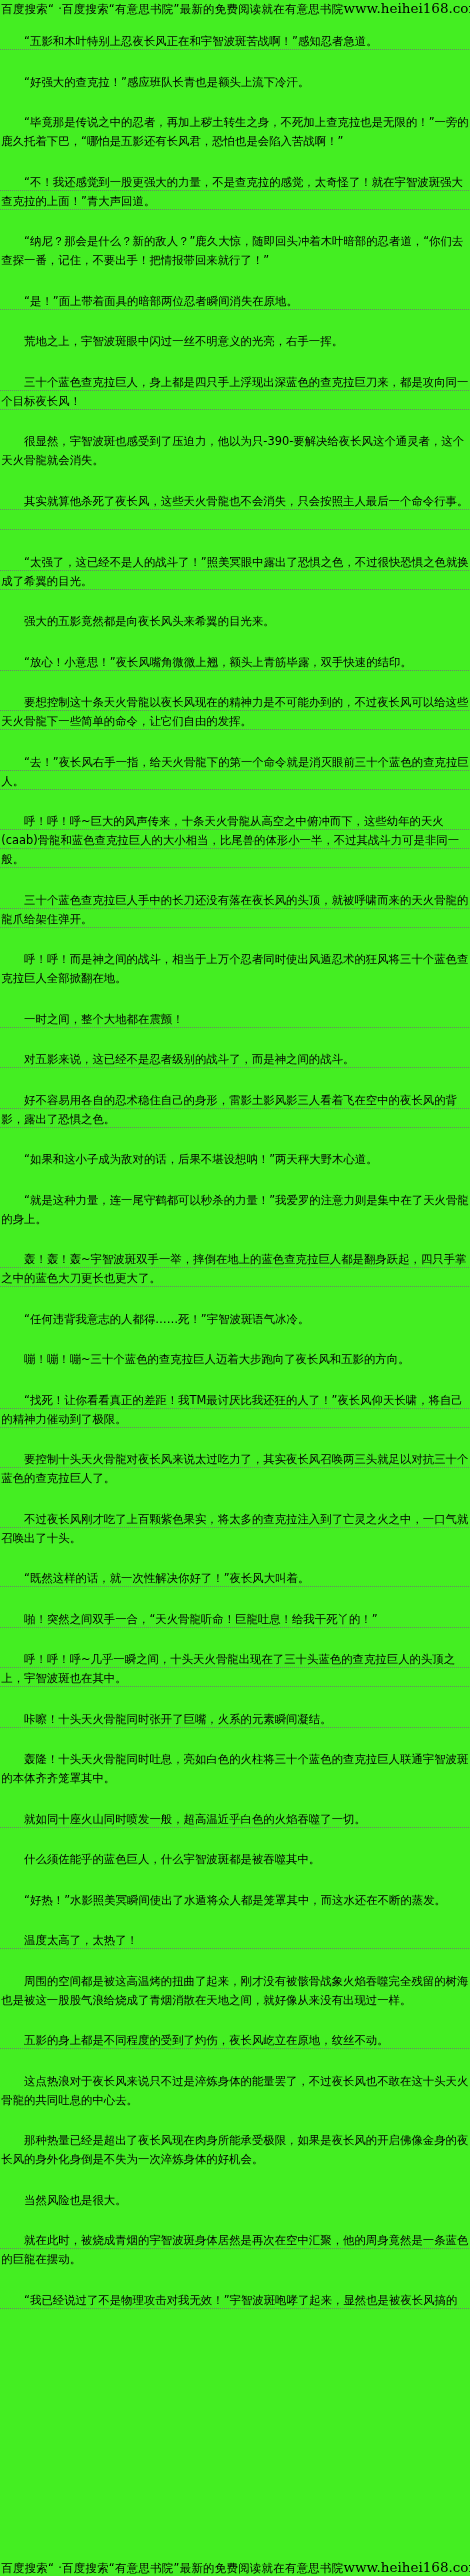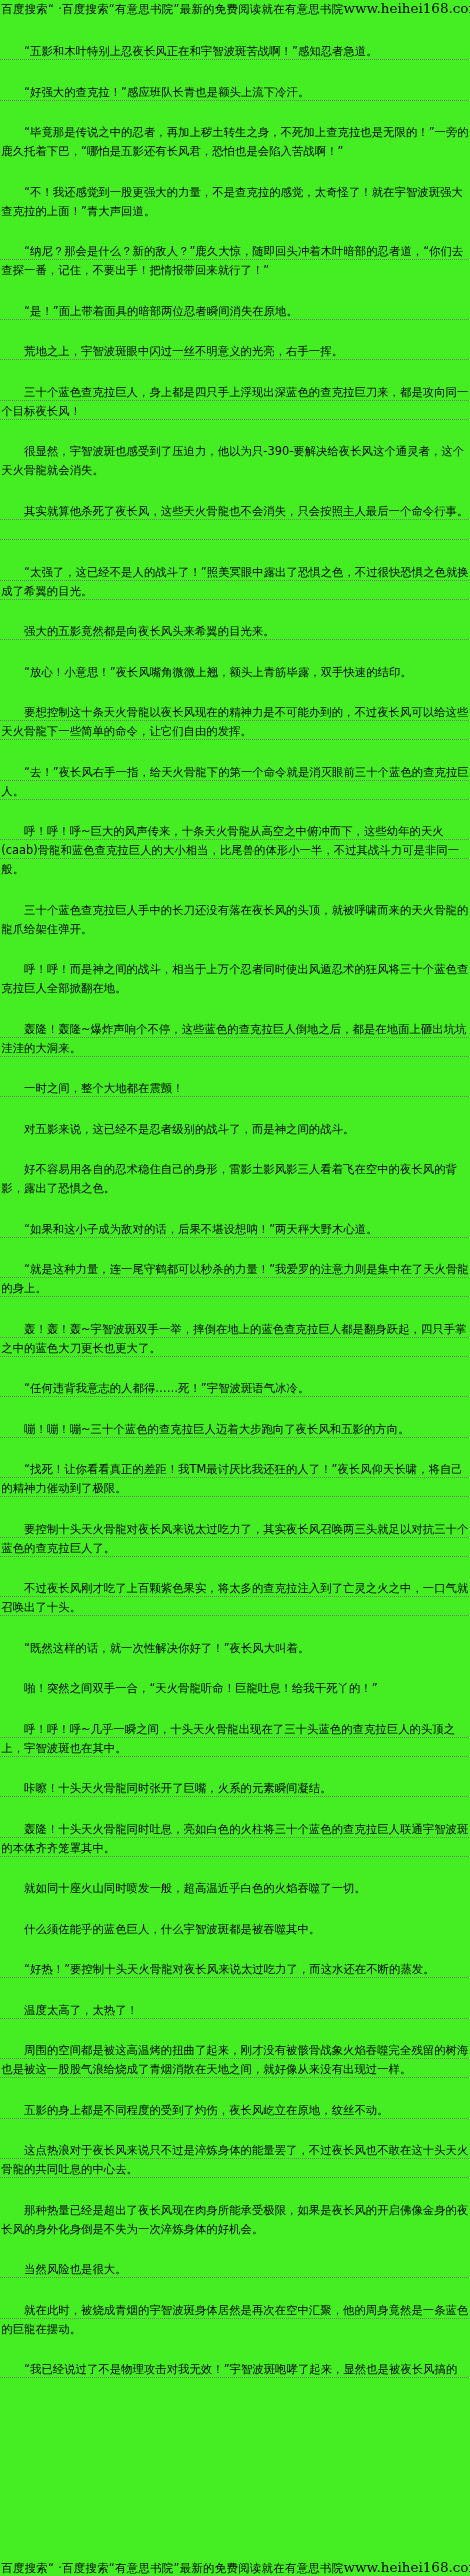--- a/index.html
+++ b/index.html
@@ -22,21 +22,21 @@
   }
   .promo-header { top: 1.3px; }
   .promo-footer { bottom: 1.3px; }
   .promo .url {
     font-family: "DejaVu Serif", "Liberation Serif", serif;
     font-size: 13.5px;
     letter-spacing: 0;
   }
   #content {
     position: absolute;
-    top: 42px;
+    top: 32px;
     left: 0;
     right: 0;
   }
   .para {
     font-size: 11.4px;
     line-height: 19px;
     text-indent: 2em;
     margin: 0 0 21.5px 0;
     padding: 0 1.3px;
     
@@ -68,40 +68,39 @@
       <div class="para">其实就算他杀死了夜长风，这些天火骨龍也不会消失，只会按照主人最后一个命令行事。</div>
       <div class="para blank"></div>
       <div class="para">“太强了，这已经不是人的战斗了！”照美冥眼中露出了恐惧之色，不过很快恐惧之色就换成了希翼的目光。</div>
       <div class="para">强大的五影竟然都是向夜长风头来希翼的目光来。</div>
       <div class="para">“放心！小意思！”夜长风嘴角微微上翘，额头上青筋毕露，双手快速的结印。</div>
       <div class="para">要想控制这十条天火骨龍以夜长风现在的精神力是不可能办到的，不过夜长风可以给这些天火骨龍下一些简单的命令，让它们自由的发挥。</div>
       <div class="para">“去！”夜长风右手一指，给天火骨龍下的第一个命令就是消灭眼前三十个蓝色的查克拉巨人。</div>
       <div class="para">呼！呼！呼~巨大的风声传来，十条天火骨龍从高空之中俯冲而下，这些幼年的天火(caab)骨龍和蓝色查克拉巨人的大小相当，比尾兽的体形小一半，不过其战斗力可是非同一般。</div>
       <div class="para">三十个蓝色查克拉巨人手中的长刀还没有落在夜长风的头顶，就被呼啸而来的天火骨龍的龍爪给架住弹开。</div>
       <div class="para">呼！呼！而是神之间的战斗，相当于上万个忍者同时使出风遁忍术的狂风将三十个蓝色查克拉巨人全部掀翻在地。</div>
-      <div class="para">轰隆！轰隆~爆炸声响个不停，这些蓝色的查克拉巨人倒地之后，都是在地面上砸出坑坑洼洼的大洞来。</div>
       <div class="para">一时之间，整个大地都在震颤！</div>
       <div class="para">对五影来说，这已经不是忍者级别的战斗了，而是神之间的战斗。</div>
       <div class="para">好不容易用各自的忍术稳住自己的身形，雷影土影风影三人看着飞在空中的夜长风的背影，露出了恐惧之色。</div>
       <div class="para">“如果和这小子成为敌对的话，后果不堪设想呐！”两天秤大野木心道。</div>
       <div class="para">“就是这种力量，连一尾守鹤都可以秒杀的力量！”我爱罗的注意力则是集中在了天火骨龍的身上。</div>
       <div class="para">轰！轰！轰~宇智波斑双手一举，摔倒在地上的蓝色查克拉巨人都是翻身跃起，四只手掌之中的蓝色大刀更长也更大了。</div>
       <div class="para">“任何违背我意志的人都得……死！”宇智波斑语气冰冷。</div>
       <div class="para">嘣！嘣！嘣~三十个蓝色的查克拉巨人迈着大步跑向了夜长风和五影的方向。</div>
       <div class="para">“找死！让你看看真正的差距！我TM最讨厌比我还狂的人了！”夜长风仰天长啸，将自己的精神力催动到了极限。</div>
       <div class="para">要控制十头天火骨龍对夜长风来说太过吃力了，其实夜长风召唤两三头就足以对抗三十个蓝色的查克拉巨人了。</div>
       <div class="para">不过夜长风刚才吃了上百颗紫色果实，将太多的查克拉注入到了亡灵之火之中，一口气就召唤出了十头。</div>
       <div class="para">“既然这样的话，就一次性解决你好了！”夜长风大叫着。</div>
       <div class="para">啪！突然之间双手一合，“天火骨龍听命！巨龍吐息！给我干死丫的！”</div>
       <div class="para">呼！呼！呼~几乎一瞬之间，十头天火骨龍出现在了三十头蓝色的查克拉巨人的头顶之上，宇智波斑也在其中。</div>
       <div class="para">咔嚓！十头天火骨龍同时张开了巨嘴，火系的元素瞬间凝结。</div>
       <div class="para">轰隆！十头天火骨龍同时吐息，亮如白色的火柱将三十个蓝色的查克拉巨人联通宇智波斑的本体齐齐笼罩其中。</div>
       <div class="para">就如同十座火山同时喷发一般，超高温近乎白色的火焰吞噬了一切。</div>
       <div class="para">什么须佐能乎的蓝色巨人，什么宇智波斑都是被吞噬其中。</div>
-      <div class="para">“好热！”要控制十头天火骨龍对夜长风来说太过吃力了，而这水还在不断的蒸发。</div>
+      <div class="para">“好热！”水影照美冥瞬间使出了水遁将众人都是笼罩其中，而这水还在不断的蒸发。</div>
       <div class="para">温度太高了，太热了！</div>
       <div class="para">周围的空间都是被这高温烤的扭曲了起来，刚才没有被骸骨战象火焰吞噬完全残留的树海也是被这一股股气浪给烧成了青烟消散在天地之间，就好像从来没有出现过一样。</div>
       <div class="para">五影的身上都是不同程度的受到了灼伤，夜长风屹立在原地，纹丝不动。</div>
       <div class="para">这点热浪对于夜长风来说只不过是淬炼身体的能量罢了，不过夜长风也不敢在这十头天火骨龍的共同吐息的中心去。</div>
       <div class="para">那种热量已经是超出了夜长风现在肉身所能承受极限，如果是夜长风的开启佛像金身的夜长风的身外化身倒是不失为一次淬炼身体的好机会。</div>
       <div class="para">当然风险也是很大。</div>
       <div class="para">就在此时，被烧成青烟的宇智波斑身体居然是再次在空中汇聚，他的周身竟然是一条蓝色的巨龍在摆动。</div>
       <div class="para">“我已经说过了不是物理攻击对我无效！”宇智波斑咆哮了起来，显然也是被夜长风搞的</div>
     </div>
 

